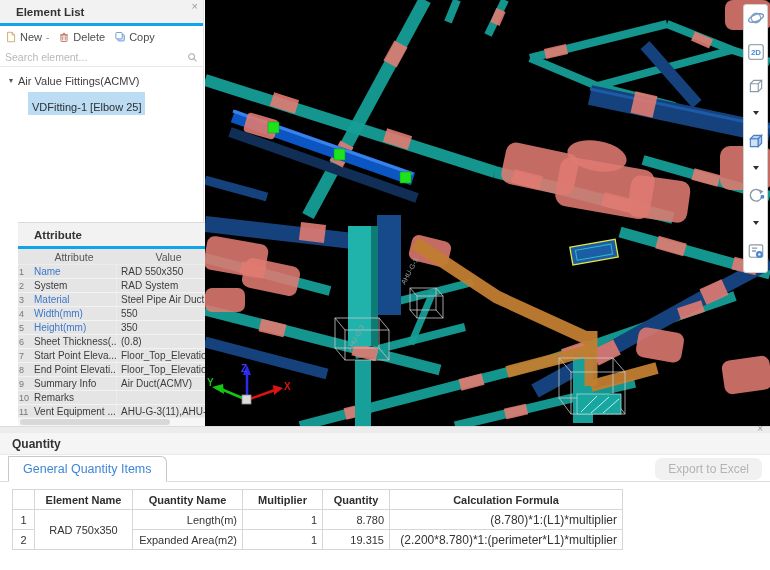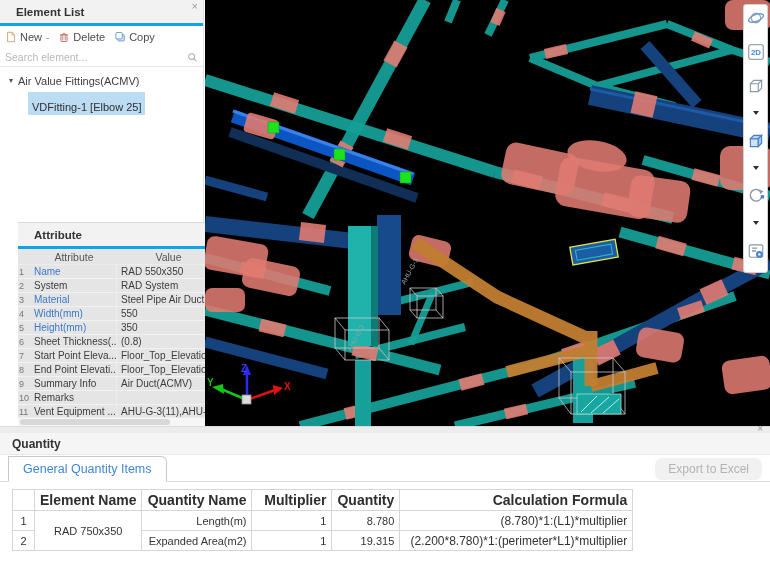--- a/index.html
+++ b/index.html
@@ -53,21 +53,21 @@
   .div-close { position:absolute; right:7px; top:-3px; font-size:10px; color:#9a9a9a; line-height:10px; }
 
   
   .q-panel { position:absolute; left:0; top:433px; width:770px; height:137px; background:#fff; }
   .q-header { height:22px; background:#f5f5f5; border-bottom:1px solid #e9e9e9; display:flex; align-items:center; padding-left:12px; font-size:12px; font-weight:bold; color:#333; }
   .q-tabrow { position:relative; height:27px; border-bottom:1px solid #dcdcdc; }
   .q-tab { position:absolute; left:8px; bottom:-1px; background:#fff; border:1px solid #c9c9c9; border-bottom:1px solid #fff; border-radius:0 6px 0 0; padding:5px 14px 5px; font-size:12.5px; color:#3f86d6; }
   .export-btn { position:absolute; right:8px; top:3px; background:#f1f1f1; color:#b3b3b3; font-size:12px; padding:4px 13px; border-radius:7px; border:none; font-family:"Liberation Sans",sans-serif; }
   .q-table { margin:7px 0 0 12px; border-collapse:collapse; font-size:11px; color:#333; table-layout:fixed; }
   .q-table th, .q-table td { border:1px solid #d6d6d6; padding:2px 5px; height:20px; overflow:hidden; white-space:nowrap; }
-  .q-table th { font-weight:bold; text-align:right; color:#2e2e2e; font-size:14px; }
+  .q-table th { font-weight:bold; text-align:center; color:#2e2e2e; font-size:11px; }
   .q-table td { text-align:right; }
   .q-table td.c { text-align:center; }
   .q-table td.f { font-size:12px; }
 </style>
 </head>
 <body>
 
 <div class="container">
 
   <div class="left-col">

